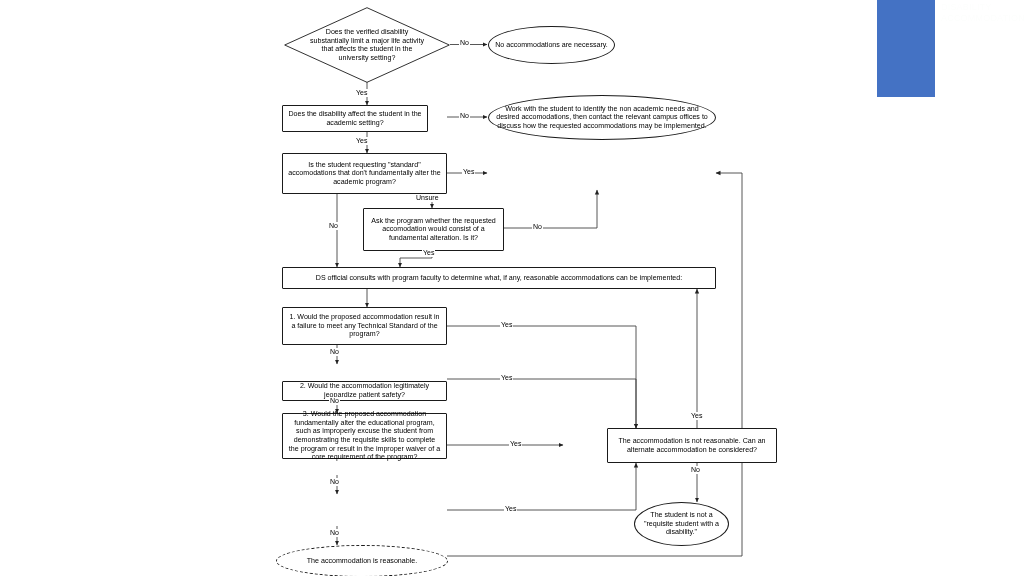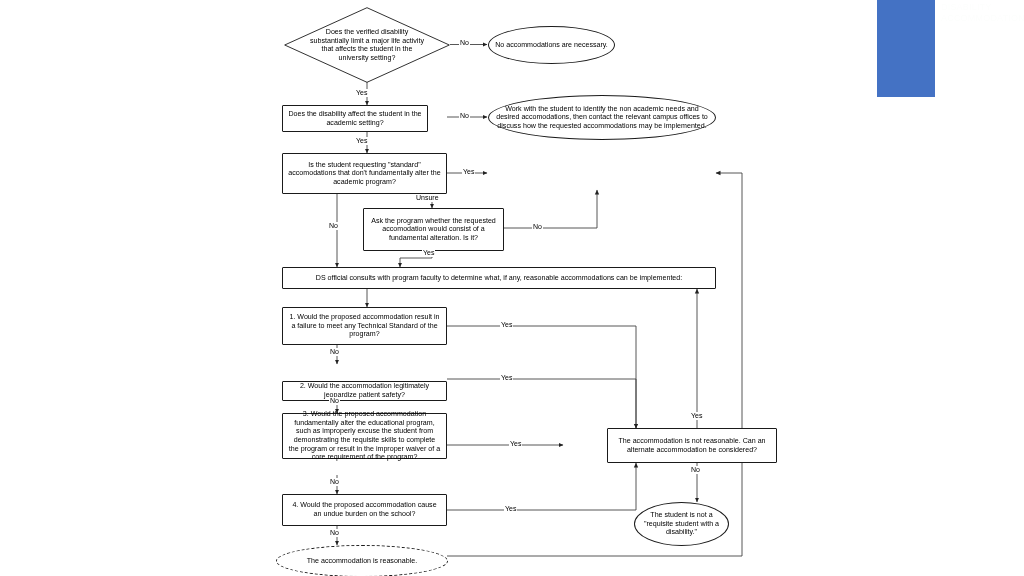--- a/index.html
+++ b/index.html
@@ -179,23 +179,20 @@
   </div>
 
   <div class="node rect" style="left:282px; top:364px; width:165px; height:20px;margin-top:17px;">
     <span>2. Would the accommodation legitimately jeopardize patient safety?</span>
   </div>
 
   <div class="node rect" style="left:282px; top:413px; width:165px; height:46px;">
     <span>3. Would the proposed accommodation fundamentally alter the educational program, such as improperly excuse the student from demonstrating the requisite skills to complete the program or result in the improper waiver of a core requirement of the program?</span>
   </div>
 
-  <div class="node rect" style="left:282px; top:494px; width:165px; height:32px;">
-    <span>4. Would the proposed accommodation cause an undue burden on the school?</span>
-  </div>
 
   <div class="node rect" style="left:563px; top:428px; width:170px; height:35px;margin-left:44px;">
     <span>The accommodation is not reasonable. Can an alternate accommodation be considered?</span>
   </div>
 
   <div class="node ellipse" style="left:634px; top:502px; width:95px; height:44px;">
     <span>The student is not a "requisite student with a disability."</span>
   </div>
 
   <div class="node ellipse dashed-ellipse" style="left:276px; top:545px; width:172px; height:32px;">

